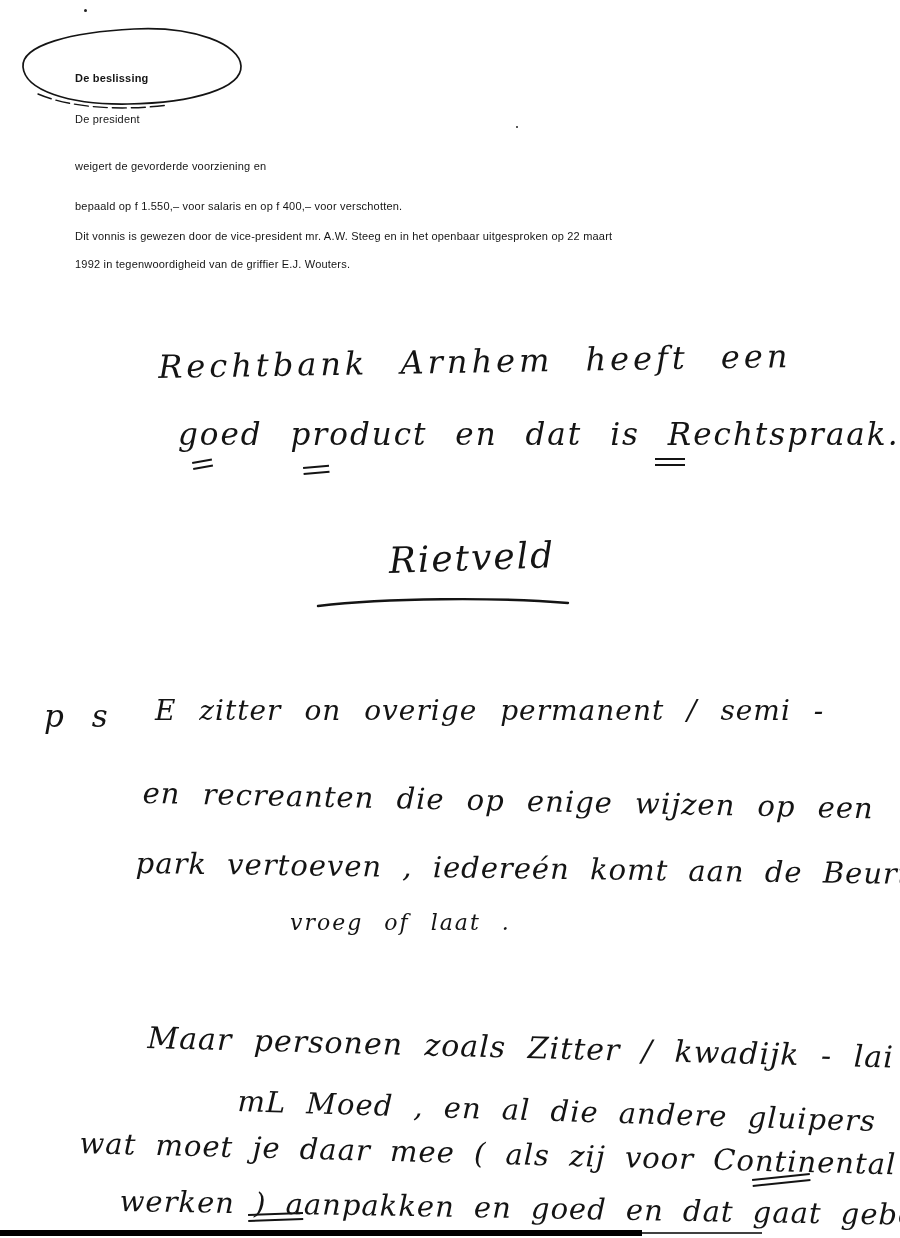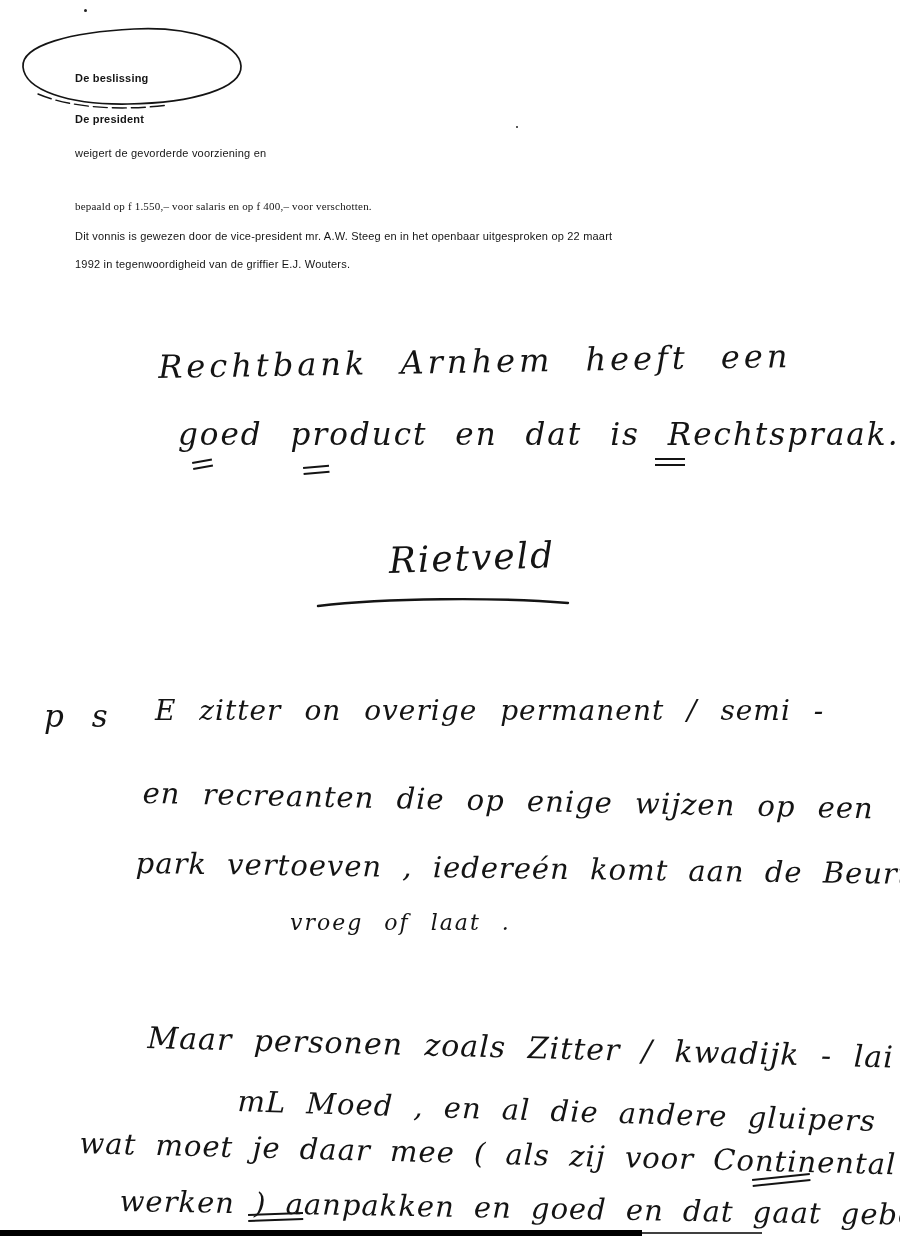--- a/index.html
+++ b/index.html
@@ -96,23 +96,23 @@
   <div class="speck speck-2"></div>
 
   <div class="oval-wrap">
     <svg width="232" height="94" viewBox="0 0 232 94">
       <path d="M118,5 C178,2 224,20 225,42 C226,64 178,79 112,80 C52,81 9,66 7,43 C5,21 56,8 118,5 Z" fill="none" stroke="#141414" stroke-width="1.7" stroke-linecap="round"></path>
       <path d="M22,70 C55,84 105,87 152,81" fill="none" stroke="#141414" stroke-width="1.4" stroke-linecap="round" stroke-dasharray="14 5"></path>
     </svg>
   </div>
 
   <div class="typed bold" style="top:70px;">De beslissing</div>
-  <div class="typed" style="top:111px;font-weight:bold;">De president</div>
-  <div class="typed" style="top:145px;">weigert de gevorderde voorziening en</div>
-  <div class="typed" style="top:198px;font-family:Liberation Serif, serif;">bepaald op f 1.550,– voor salaris en op f 400,– voor verschotten.</div>
+  <div class="typed" style="top:111px;">De president</div>
+  <div class="typed" style="top:158px;">weigert de gevorderde voorziening en</div>
+  <div class="typed" style="top:198px;">bepaald op f 1.550,– voor salaris en op f 400,– voor verschotten.</div>
   <div class="typed" style="top:228px;">Dit vonnis is gewezen door de vice-president mr. A.W. Steeg en in het openbaar uitgesproken op 22 maart</div>
   <div class="typed" style="top:256px;">1992 in tegenwoordigheid van de griffier E.J. Wouters.</div>
 
   <div class="hand hw-note1">Rechtbank Arnhem heeft een</div>
   <div class="hand hw-note2">goed product en dat is Rechtspraak.</div>
 
   <div class="dash dash-goed"></div>
   <div class="dash dash-product"></div>
   <div class="dash dash-rechtspraak"></div>
 

